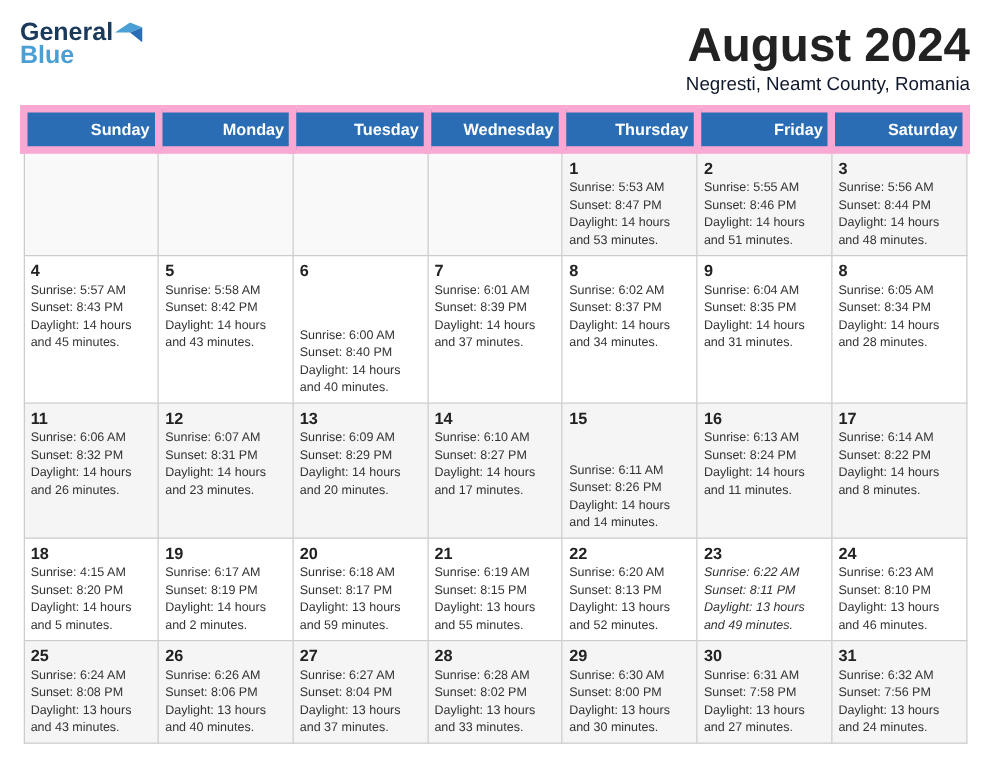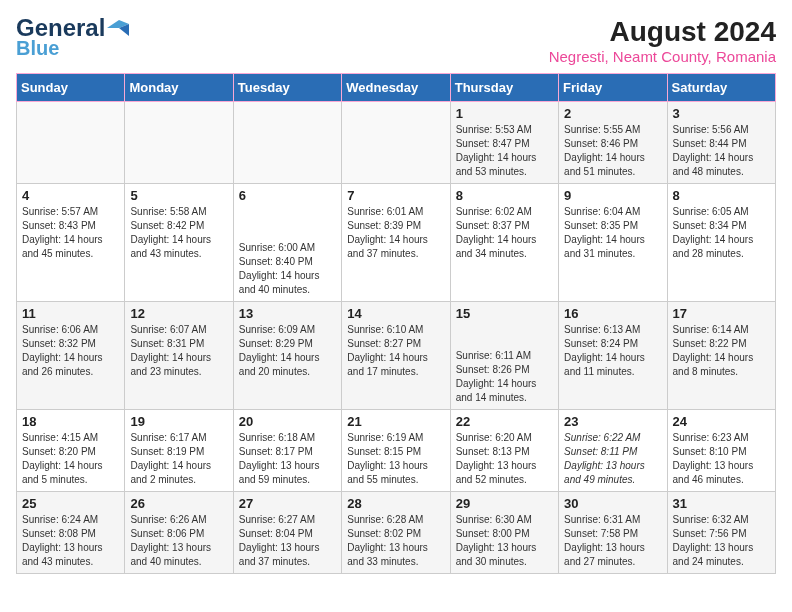--- a/index.html
+++ b/index.html
@@ -18,41 +18,41 @@
     }
     .logo {
       display: flex;
       flex-direction: column;
       align-items: flex-start;
     }
     .title-area {
       text-align: right;
     }
     .month-year {
-      font-size: 28px;
+      font-size: 38px;
       font-weight: bold;
       color: #222;
     }
     .location {
       font-size: 15px;
-      color: #ec4899;
+      color: #0f172a;
     }
     .calendar {
       width: 100%;
       border-collapse: collapse;
       border: 1px solid #ccc;
     }
     .calendar th {
       background: #2a6db5;
       color: #fff;
       font-size: 13px;
       font-weight: bold;
       padding: 6px 4px;
-      text-align: left;
-      border: 1px solid #f9a8d4;
+      text-align: right;
+      border: 6px solid #f9a8d4;
     }
     .calendar td {
       vertical-align: top;
       border: 1px solid #ccc;
       padding: 4px 5px;
       font-size: 10.5px;
       color: #222;
       background: #fff;
       width: 108px;
       min-height: 80px;
@@ -79,21 +79,21 @@
     .empty-cell {
       background: #f9f9f9 !important;
     }
   </style>
 </head>
 <body>
 
 <div class="header">
   <div class="logo">
     <div style="display:flex;align-items:center;">
-      <div style="font-size:24px;font-weight:bold;color:#1a3a5c;line-height:1;">
+      <div style="font-size:20px;font-weight:bold;color:#1a3a5c;line-height:1;">
         <span style="color:#1a3a5c;">General</span>
       </div>
       <svg width="22" height="16" viewBox="0 0 22 16" style="margin-left:2px;">
         <polygon points="0,8 12,0 22,4 12,8" fill="#4a9fd4"></polygon>
         <polygon points="12,8 22,4 22,16" fill="#2a6db5"></polygon>
       </svg>
     </div>
     <div style="font-size:20px;font-weight:bold;color:#4a9fd4;line-height:1;margin-top:-2px;">Blue</div>
   </div>
   <div class="title-area">

